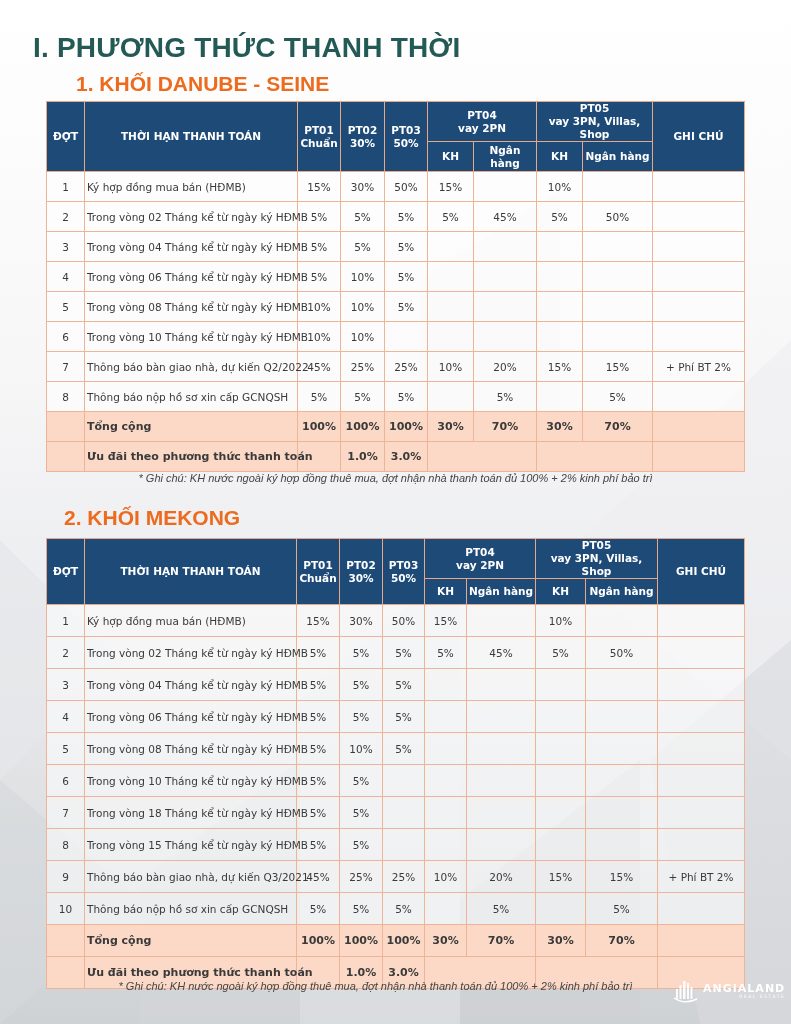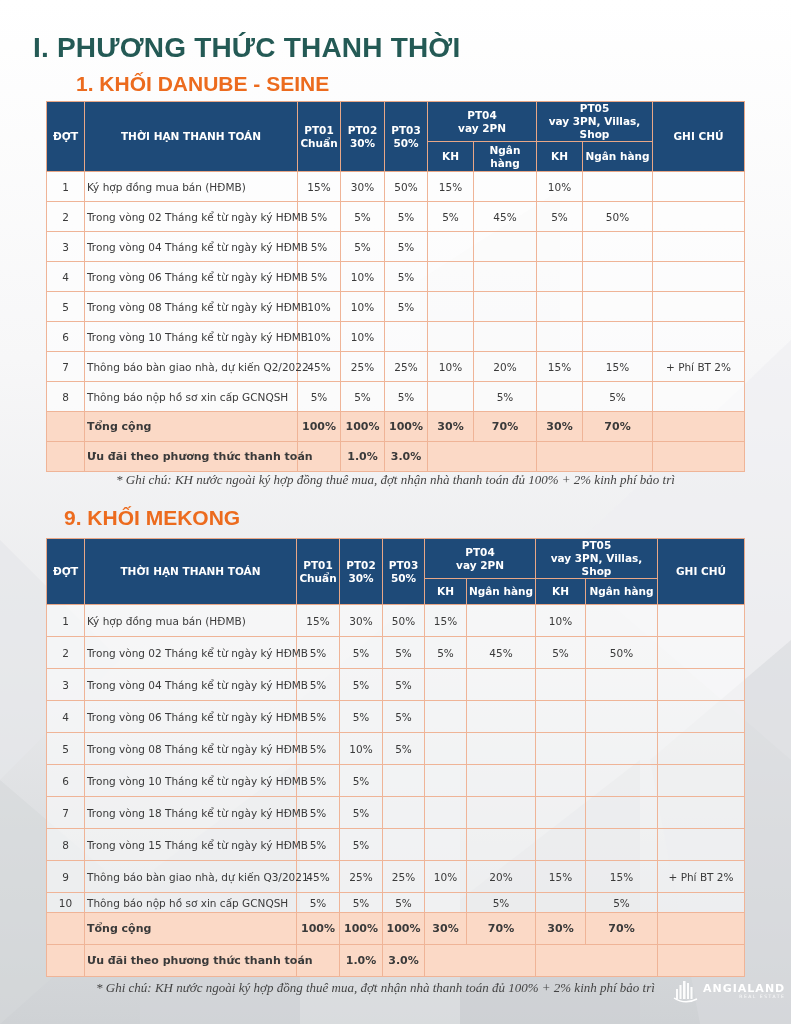--- a/index.html
+++ b/index.html
@@ -31,21 +31,21 @@
   table.pay td {
     border:1px solid #efb497; text-align:center; padding:0;
     background:rgba(255,255,255,0.55);
   }
   table.pay td.desc { text-align:left; padding-left:2px; white-space:nowrap; }
   table.pay tr.total td { background:#fbd9c6; font-weight:bold; color:#3a3a3a; font-size:11px; }
   table.pay tr.total td.desc { font-size:11px; }
   table.pay { border:1.5px solid #e59a74; }
   .note {
     position:absolute; left:0; width:791px; text-align:center;
-    font-family:Liberation Serif, serif; font-style:italic; font-size:13px; color:#444;
+    font-family:Liberation Sans, sans-serif; font-style:italic; font-size:11px; color:#444;
     margin:0;
   }
   .logo { position:absolute; left:673px; top:979px; display:flex; align-items:center; gap:4px; }
   .logo-text { color:#fff; font-family:"DejaVu Sans", sans-serif; font-weight:bold; font-size:11px; letter-spacing:1px; line-height:11px; }
   .logo-sub { color:#fff; font-size:4.5px; letter-spacing:1.5px; text-align:right; opacity:0.9; }
 </style>
 </head>
 <body>
 
 <svg class="bg-shape" width="791" height="1024" style="left:0;top:0;">
@@ -211,21 +211,21 @@
         <td>3.0%</td>
         <td colspan="2"></td>
         <td colspan="2"></td>
         <td></td>
       </tr>
     </tbody>
 </table>
 
 <p class="note" style="top:472px;">* Ghi chú: KH nước ngoài ký hợp đồng thuê mua, đợt nhận nhà thanh toán đủ 100% + 2% kinh phí bảo trì</p>
 
-<h2 class="section-title" style="top:506px;">9. KHỐI MEKONG</h2>
+<h2 class="section-title" style="top:506px;">2. KHỐI MEKONG</h2>
 
 <table class="pay" style="top:538px; width:698px;">
   <colgroup>
     <col style="width:38px">
       <col style="width:212px">
       <col style="width:43px">
       <col style="width:43px">
       <col style="width:42px">
     <col style="width:42px">
       <col style="width:69px">
@@ -353,21 +353,21 @@
         <td class="desc">Thông báo bàn giao nhà, dự kiến Q3/2021</td>
         <td>45%</td>
         <td>25%</td>
         <td>25%</td>
         <td>10%</td>
         <td>20%</td>
         <td>15%</td>
         <td>15%</td>
         <td>+ Phí BT 2%</td>
       </tr>
-      <tr style="height: 20px; border-radius: 13px;">
+      <tr style="height: 32px; border-radius: 13px;">
         <td>10</td>
         <td class="desc">Thông báo nộp hồ sơ xin cấp GCNQSH</td>
         <td>5%</td>
         <td>5%</td>
         <td>5%</td>
         <td></td>
         <td>5%</td>
         <td></td>
         <td>5%</td>
         <td></td>

